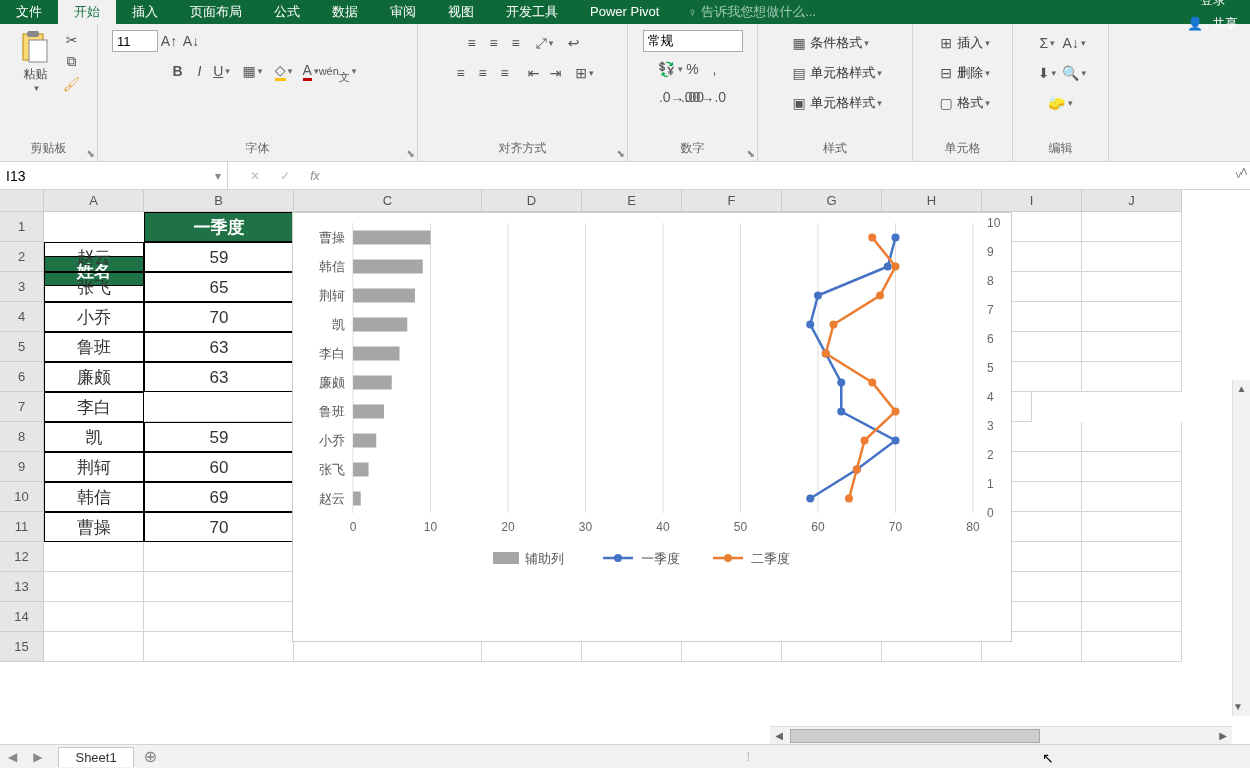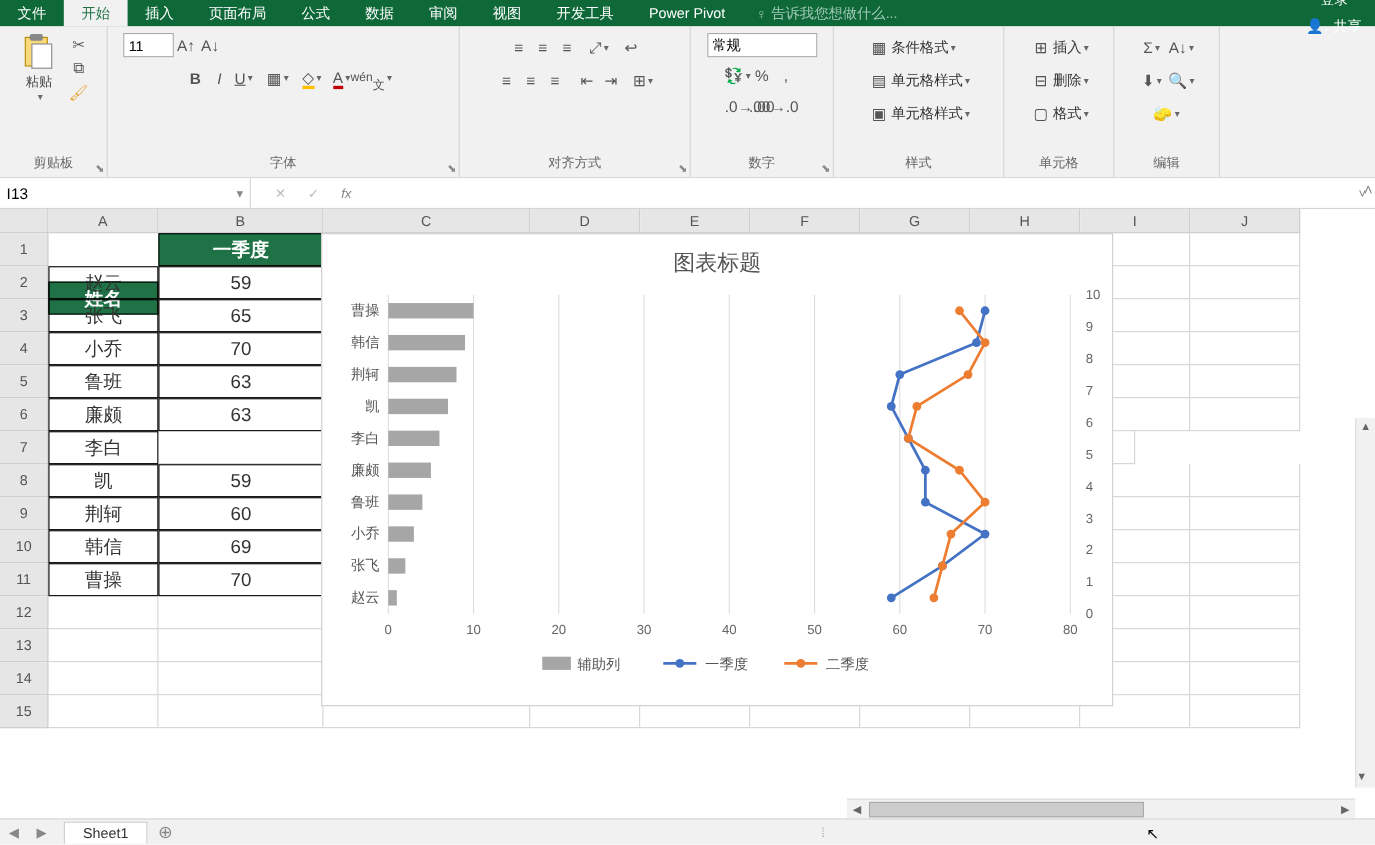--- a/index.html
+++ b/index.html
@@ -460,21 +460,20 @@
         <div class="cell" style="width: 100px;"></div>
         <div class="cell" style="width: 100px;"></div>
         <div class="cell" style="width: 100px;"></div>
         <div class="cell" style="width: 100px;"></div>
         <div class="cell" style="width: 100px;"></div>
         <div class="cell" style="width: 100px;"></div>
       </div>
     </div>
 
   <div class="chart">
-    <div class="chart-title">图表标题</div>
     <svg id="chartsvg" width="720" height="370">
         <line x1="60" y1="10" x2="60" y2="300" stroke="#ddd"></line>
         <text x="60" y="318" text-anchor="middle" font-size="12" fill="#666">0</text>
         <line x1="137.5" y1="10" x2="137.5" y2="300" stroke="#ddd"></line>
         <text x="137.5" y="318" text-anchor="middle" font-size="12" fill="#666">10</text>
         <line x1="215" y1="10" x2="215" y2="300" stroke="#ddd"></line>
         <text x="215" y="318" text-anchor="middle" font-size="12" fill="#666">20</text>
         <line x1="292.5" y1="10" x2="292.5" y2="300" stroke="#ddd"></line>
         <text x="292.5" y="318" text-anchor="middle" font-size="12" fill="#666">30</text>
         <line x1="370" y1="10" x2="370" y2="300" stroke="#ddd"></line>

